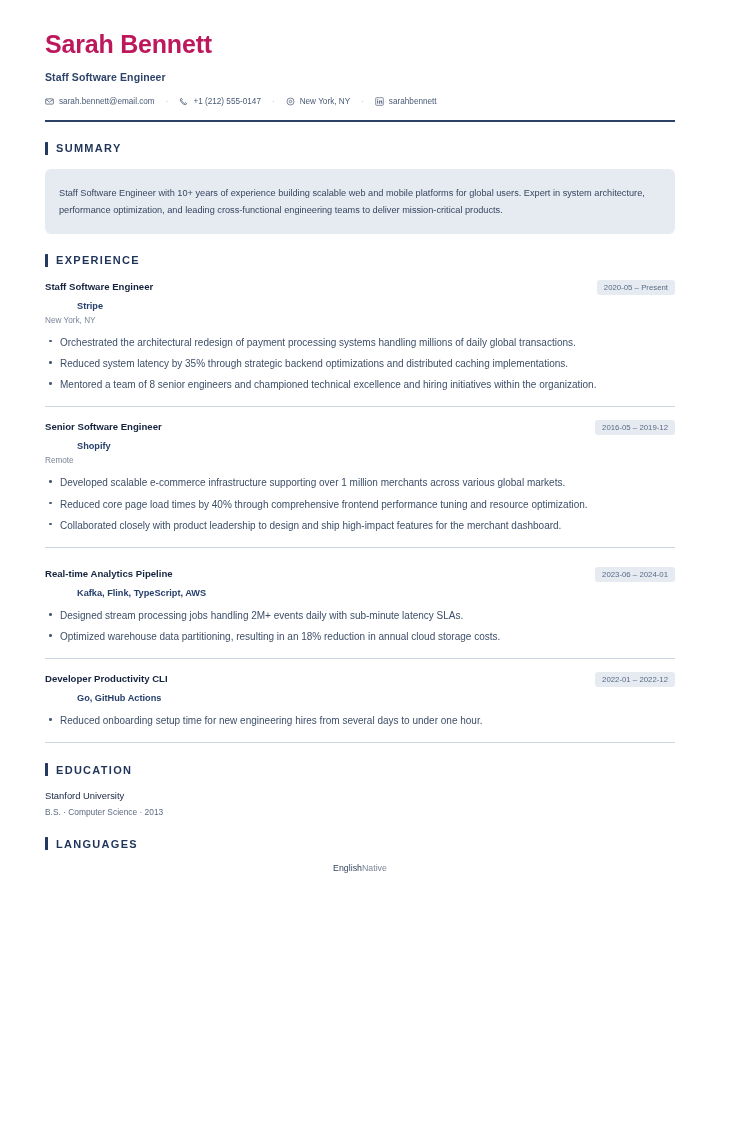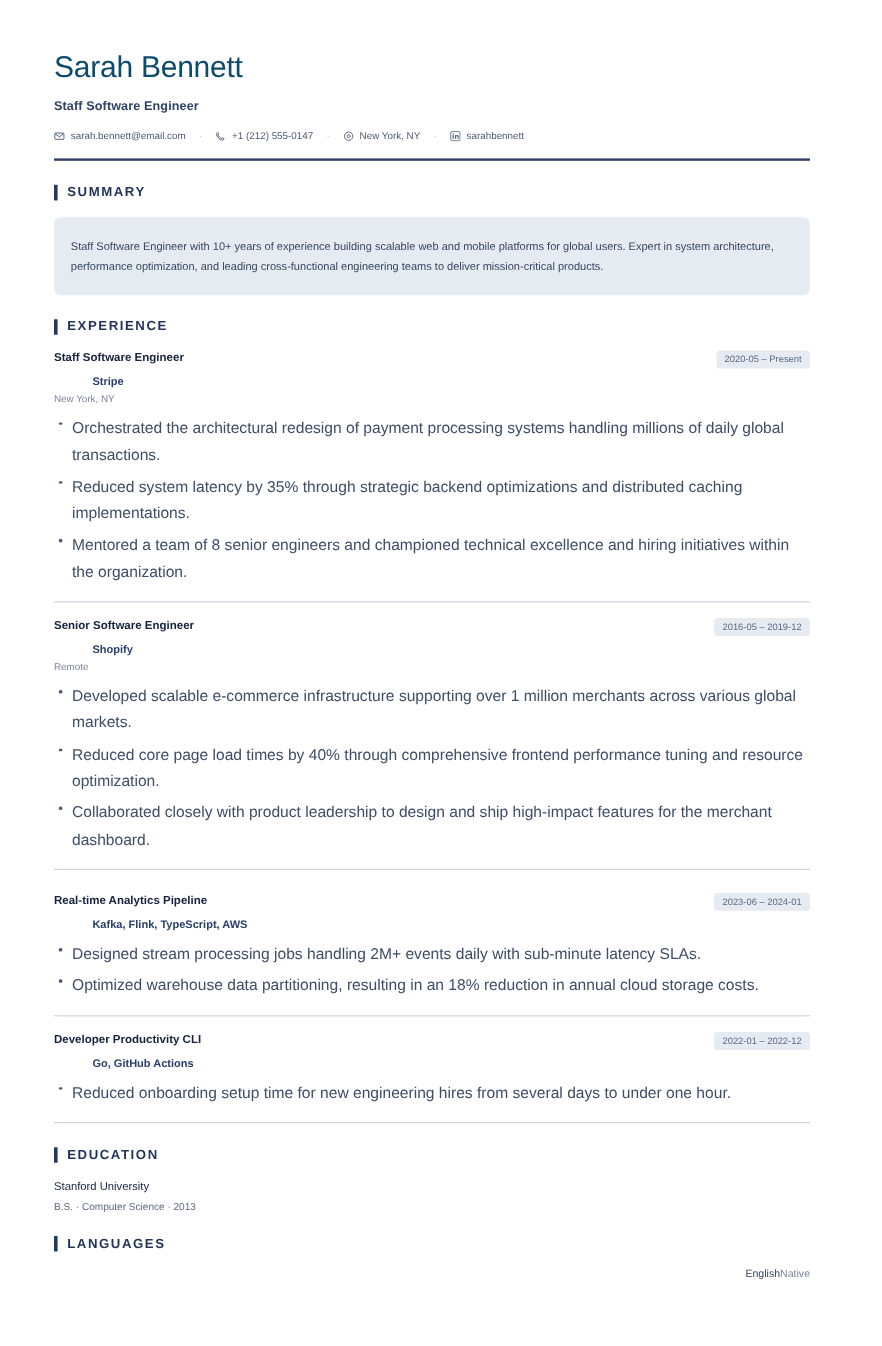--- a/index.html
+++ b/index.html
@@ -17,25 +17,24 @@
     width: 735px;
     height: 1122px;
     padding: 30px 60px 0 45px;
     background: #ffffff;
     position: relative;
   }
 
   
   .name {
     font-size: 25px;
-    font-weight: normal;
-    color: #0c4a6e;
+    font-weight: bold;
+    color: #be185d;
     letter-spacing: -0.2px;
     line-height: 1.15;
-    margin-top: 12px;
   }
   .headline {
     font-size: 10.5px;
     font-weight: bold;
     color: #2e4369;
     margin-top: 12px;
     letter-spacing: 0.1px;
   }
 
   .contact-row {
@@ -139,21 +138,21 @@
     margin-top: 5px;
   }
 
   ul.bullets {
     list-style: none;
     margin-top: 9px;
   }
   ul.bullets li {
     position: relative;
     padding-left: 15px;
-    font-size: 13px;
+    font-size: 10px;
     line-height: 1.72;
     color: #3d4e68;
     margin-bottom: 4px;
   }
   ul.bullets li::before {
     content: "";
     position: absolute;
     left: 4px;
     top: 6px;
     width: 2.6px;
@@ -209,21 +208,21 @@
     top: 5px;
     width: 7px;
     height: 1.8px;
     background: #4a5a75;
     border-radius: 1px;
   }
 
   .lang-list { margin-top: 13px; }
   .lang-row {
     display: flex;
-    justify-content: flex-end;
+    justify-content: center;
     align-items: baseline;
     font-size: 8.8px;
     margin-bottom: 8px;
   }
   .lang-name { color: #35465f; }
   .lang-level { color: #7b8699; }
 </style>
 </head>
 <body>
 

